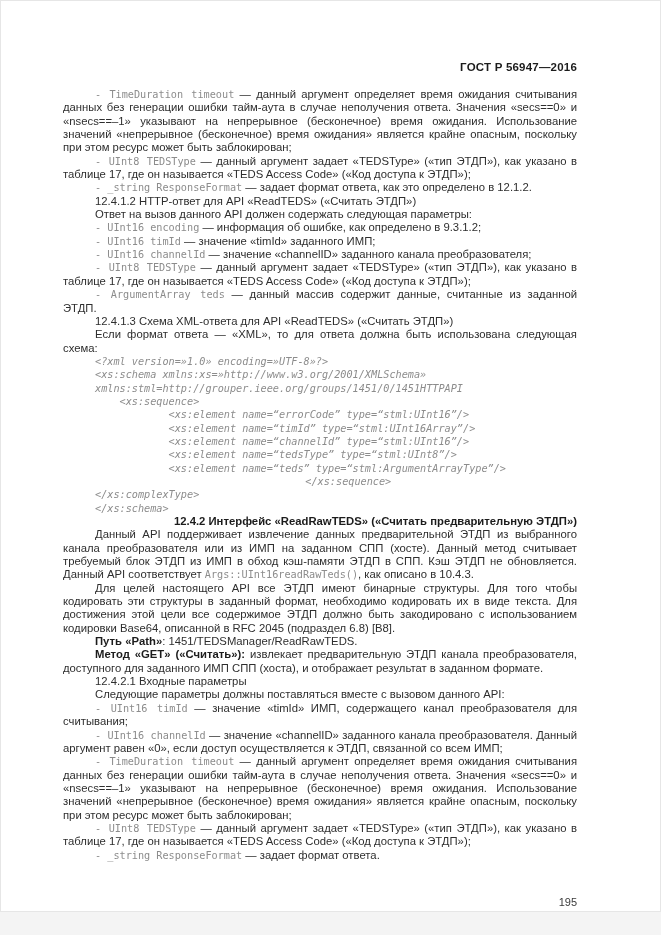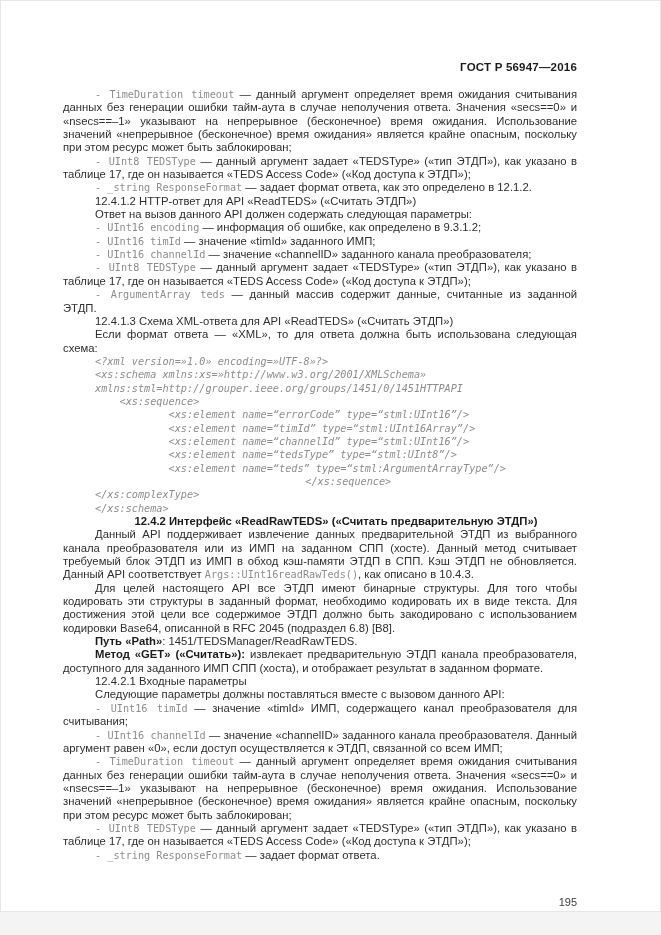--- a/index.html
+++ b/index.html
@@ -37,21 +37,21 @@
     width: 514px;
     font-size: 11.3px;
     line-height: 13.35px;
     text-align: justify;
   }
   .block { margin: 0; }
   .para { text-indent: 32px; }
   .heading {
     font-weight: bold;
     text-indent: 32px;
-    text-align: center;
+    text-align: right;
     color: #1c1c1c;
   }
   .code-line {
     font-family: "DejaVu Sans Mono", monospace;
     color: #8c8c8c;
     font-size: 10.2px;
     text-align: left;
     white-space: pre;
     margin-left: 32px;
     font-style: italic;

